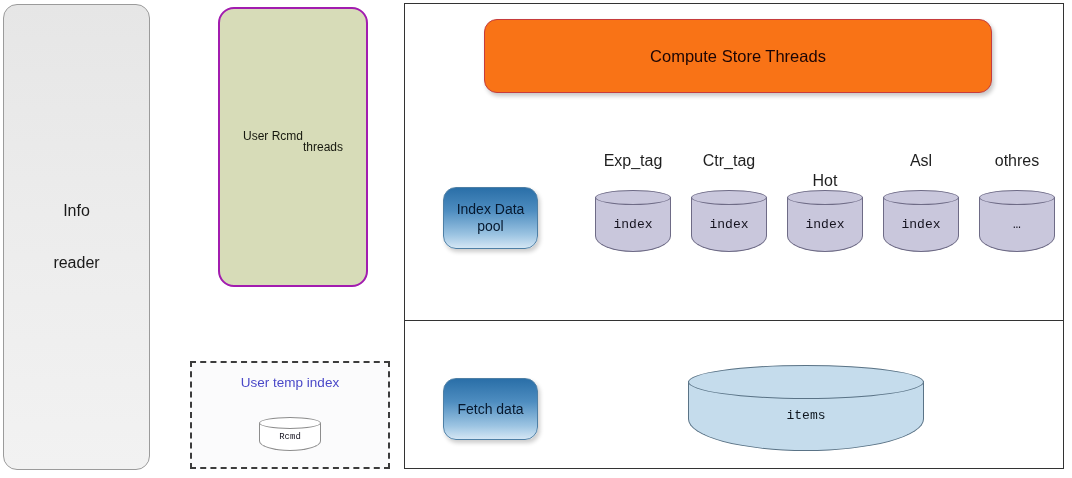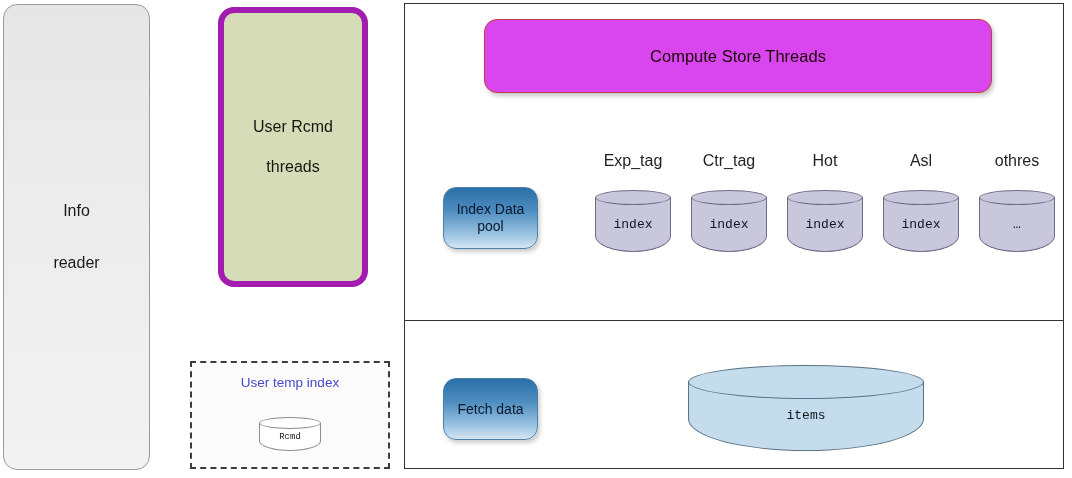--- a/index.html
+++ b/index.html
@@ -39,29 +39,29 @@
   .info-reader .ln1 { margin-bottom: 34px; }
 
   
   .user-rcmd {
     position: absolute;
     left: 218px;
     top: 7px;
     width: 150px;
     height: 280px;
     background: #d7dcb8;
-    border: 6px solid #a21caf;
+    border: 2px solid #a21caf;
     border-radius: 16px;
     box-sizing: border-box;
     display: flex;
-    flex-direction: column;
+    flex-direction: row;
     align-items: center;
     justify-content: center;
     color: #16180e;
-    font-size: 16px;
+    font-size: 12px;
   }
   .user-rcmd .ln1 { margin-bottom: 22px; }
 
   
   .temp-cache {
     position: absolute;
     left: 190px;
     top: 361px;
     width: 200px;
     height: 108px;
@@ -108,21 +108,21 @@
     border-top: 1.6px solid #333333;
   }
 
   
   .compute-bar {
     position: absolute;
     left: 484px;
     top: 19px;
     width: 508px;
     height: 74px;
-    background: #d946ef;
+    background: #f97316;
     border: 1px solid #c63c3c;
     border-radius: 13px;
     box-sizing: border-box;
     display: flex;
     align-items: center;
     justify-content: center;
     color: #1c0505;
     font-size: 16.5px;
     box-shadow: 2px 3px 4px rgba(0,0,0,0.22);
   }
@@ -328,21 +328,21 @@
   </div>
 
   <div class="blue-pill index-pool">
     <span>Index Data</span>
     <span>pool</span>
   </div>
 
   <div class="tag-labels">
     <div class="tag-label" style="left:0px;">Exp_tag</div>
     <div class="tag-label" style="left:96px;">Ctr_tag</div>
-    <div class="tag-label" style="left:192px;">Hot</div>
+    <div class="tag-label" style="left:192px;margin-top:20px;">Hot</div>
     <div class="tag-label" style="left:288px;">Asl</div>
     <div class="tag-label" style="left:384px;">othres</div>
   </div>
 
   <div class="index-row">
     <div class="cyl cyl-index" style="left:0px;">
       <div class="body"></div>
       <div class="top"></div>
       <div class="lbl">index</div>
     </div>

